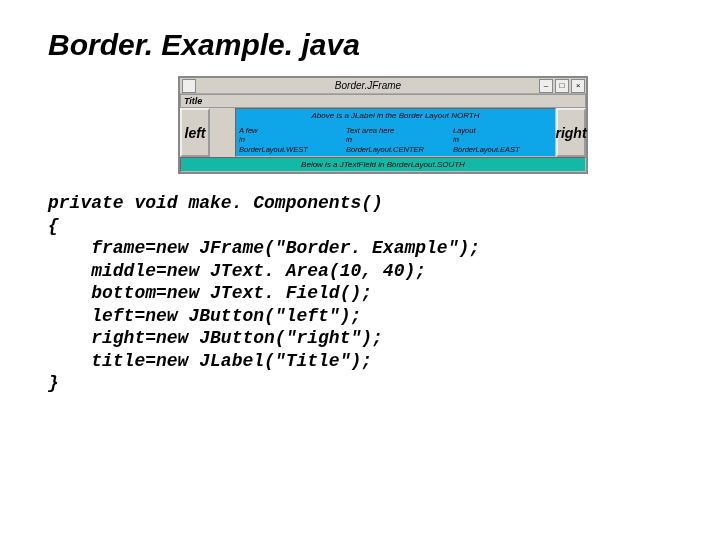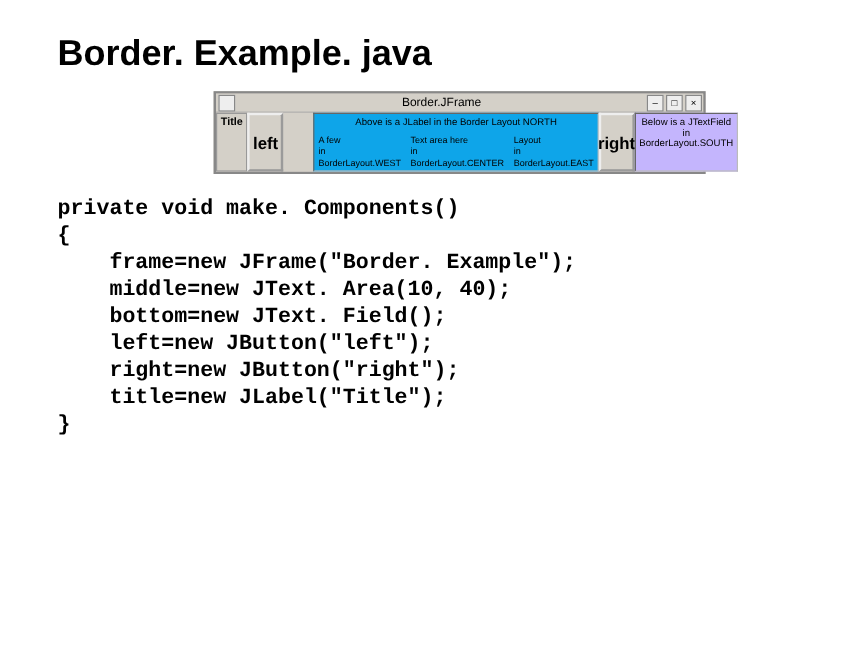--- a/index.html
+++ b/index.html
@@ -1,34 +1,34 @@
 <!DOCTYPE html>
 <html><head>
 <meta charset="utf-8">
 <style>
   * { box-sizing: border-box; margin: 0; padding: 0; }
   html, body { width: 720px; height: 540px; background: #fff; font-family: Arial, Helvetica, sans-serif; }
-  .slide { width: 608px; height: 540px; position: relative; padding: 28px 48px 0 48px; }
+  .slide { width: 608px; height: 540px; position: relative; padding: 28px 48px 0 48px; font-style: italic; }
   .title { font-size: 30px; font-weight: bold; color: #000; margin-bottom: 14px; }
   .screenshot-wrap { width: 410px; margin-left: 130px; }
   
   .win { border: 2px solid #888; background: #d4d0c8; font-family: Arial, sans-serif; font-size: 9px; color: #000; }
   .win-titlebar { display:flex; align-items:center; height:16px; background:#d4d0c8; border-bottom:1px solid #aaa; }
   .win-sys { width:14px; height:14px; border:1px solid #888; margin:1px 2px; background:#eee; }
   .win-title { flex:1; text-align:center; font-size:10px; }
   .win-ctrl { width:14px; height:14px; border:1px solid #888; margin:1px 1px; background:#eee; display:flex; align-items:center; justify-content:center; font-size:8px; line-height:1; }
-  .bl { display:flex; background:#d4d0c8; }
+  .bl { display:flex; flex-direction:column; background:#d4d0c8; }
   .bl-north { border:1px solid #999; padding:1px 3px; font-size:9px; font-weight:bold; background:#d4d0c8; }
   .bl-row { display:flex; }
   .bl-west, .bl-east { width:30px; display:flex; align-items:center; justify-content:center; border:2px outset #eee; background:#d4d0c8; font-size:14px; font-weight:bold; }
   .bl-center { flex:1; background:#0ea5e9; border:1px inset #bbb; padding:2px 3px; font-size:8px; color:#000;margin-left:25px; }
   .bl-center .hdr { text-align:center; font-size:8px; margin-bottom:6px; }
   .bl-center .cols { display:flex; gap:8px; }
   .bl-center .col { flex:1; font-size:7.5px; line-height:1.25; }
-  .bl-south { background:#c4b5fd; border:1px inset #bbb; font-size:8px; padding:2px 3px; text-align:center; }
+  .bl-south { background:#14b8a6; border:1px inset #bbb; font-size:8px; padding:2px 3px; text-align:center; }
   
   .code { font-family: "Courier New", Courier, monospace; font-size: 18px; font-weight:bold; line-height:1.25; margin-top:18px; white-space:pre; color:#000; }
   
   .footer { position:absolute; left:68px; right:48px; bottom:24px; display:flex; justify-content:space-between; font-size:13px; }
   .footer .course { color:#000; font-weight:bold; }
   .footer .page { color:#b00020; font-weight:bold; }
 </style>
 </head>
 <body>
 

